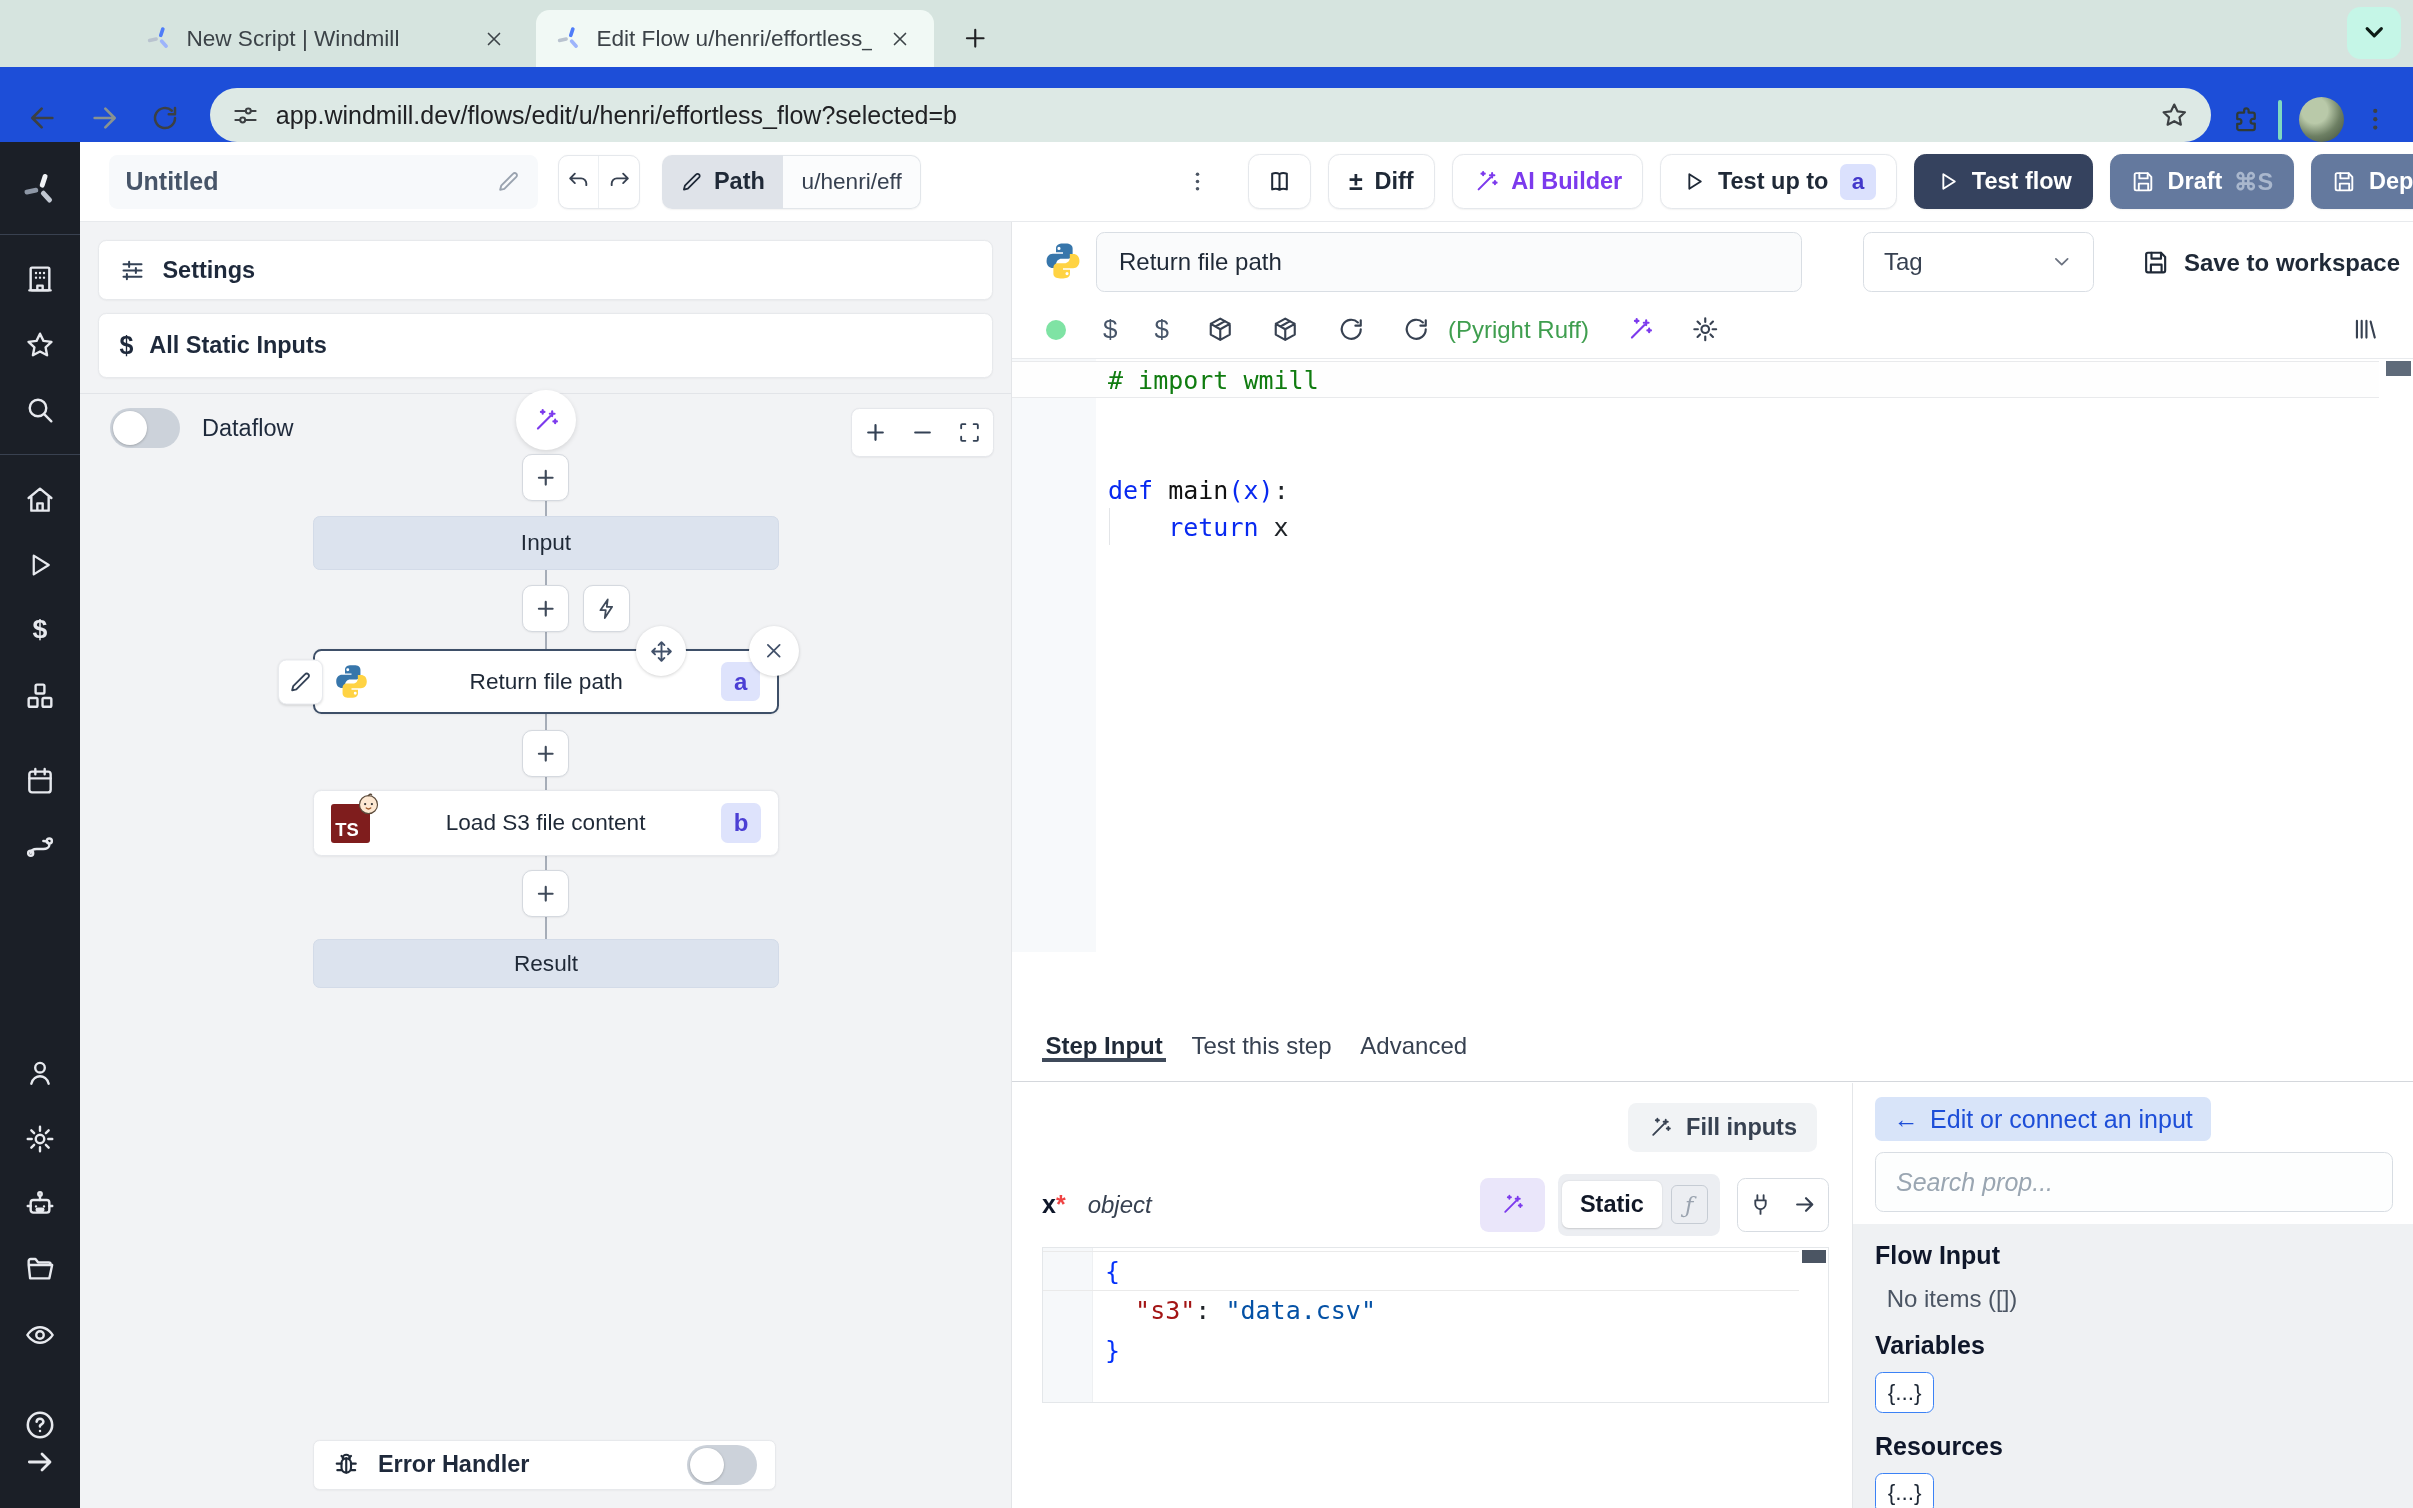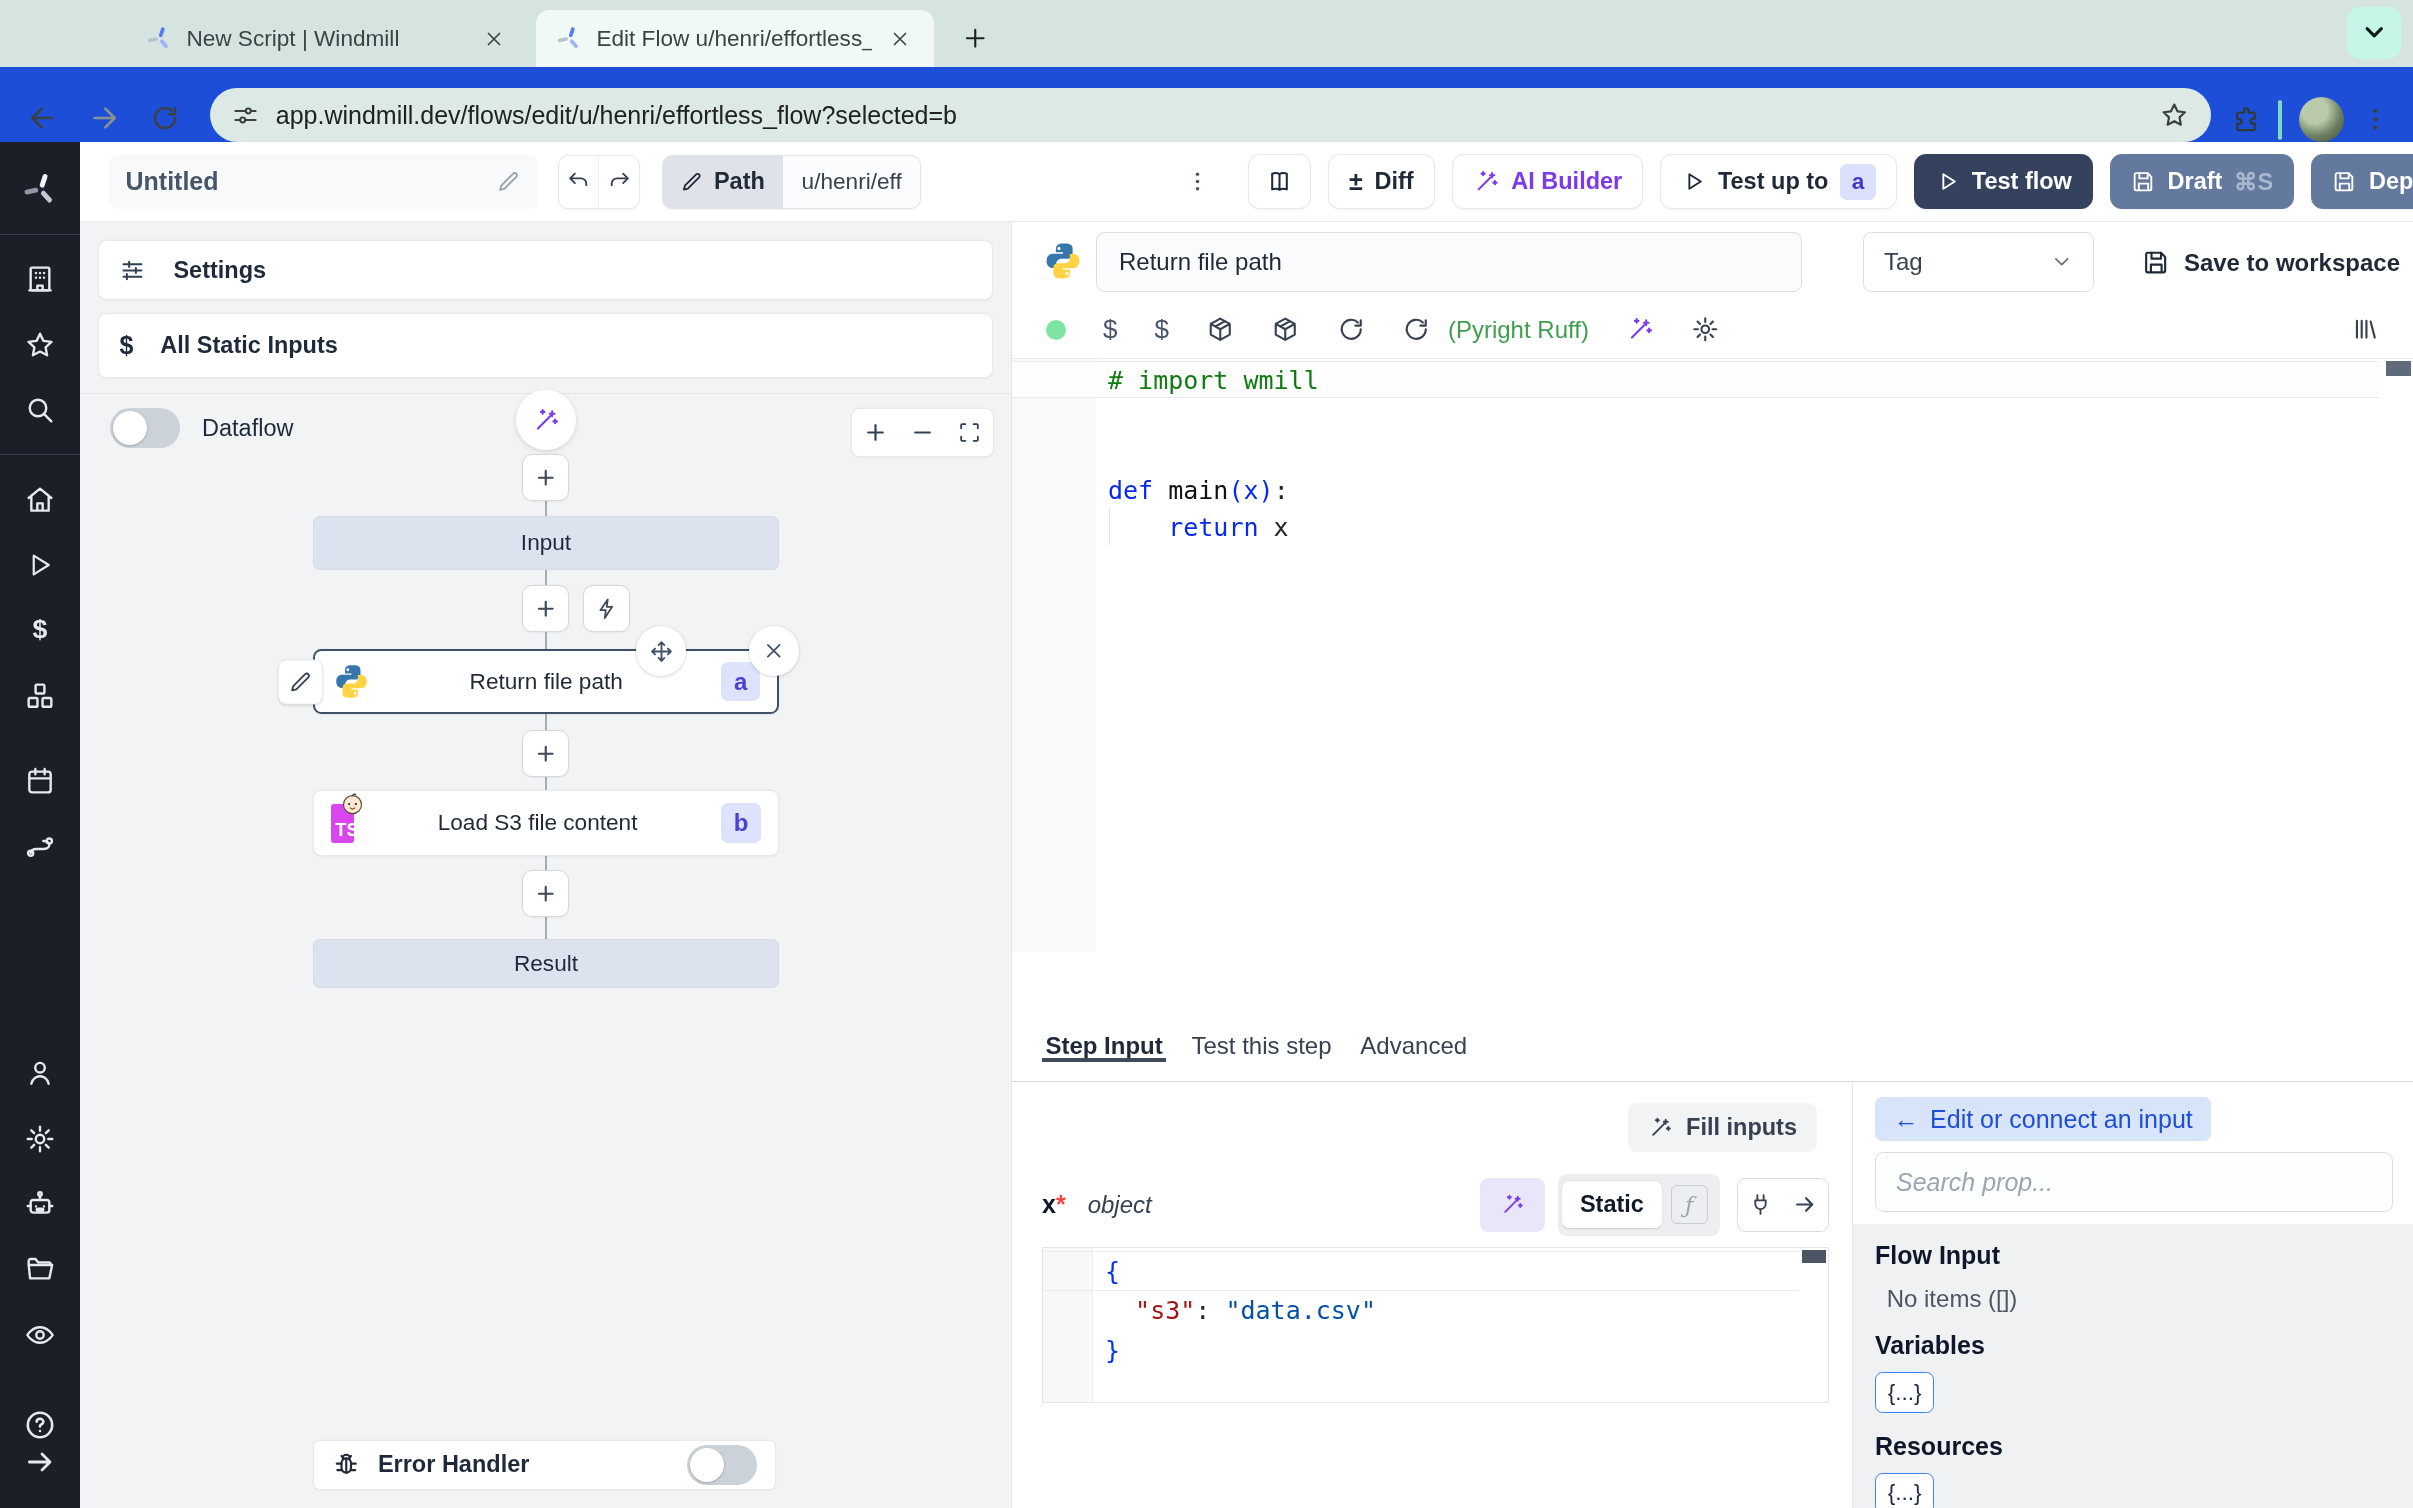--- a/index.html
+++ b/index.html
@@ -50,41 +50,41 @@
   .tbtn{height:55px;display:flex;align-items:center;gap:11.7px;padding:0 20px;border:0.8px solid #e5e8ec;border-radius:11.7px;background:#fff;font-size:23.5px;font-weight:bold;color:#1f2937;box-shadow:0 0.8px 1.7px rgba(0,0,0,.05);white-space:nowrap;}
   .tbtn.purple{color:#7c3aed;}
   .badge-a{background:#dbe1fd;color:#4338ca;font-weight:bold;font-size:22.6px;border-radius:6.7px;padding:5px 11.7px;}
   .tbtn.dark{background:#35425e;border-color:#35425e;color:#fff;}
   .tbtn.slate{background:#64799e;border-color:#64799e;color:#fff;}
   .tbtn .kbd{color:#a9b7cd;font-weight:bold;}
 
   
   .content{flex:1;display:flex;min-height:0;}
   .flowpanel{width:932px;background:#f2f3f5;position:relative;flex:none;border-right:1.7px solid #e3e5e8;}
-  .fcard{position:absolute;left:18.4px;right:18.4px;background:#fff;border:0.8px solid #e7e9ec;border-radius:8.4px;display:flex;align-items:center;gap:27px;padding:0 20px;font-size:23.5px;font-weight:bold;color:#1e293b;box-shadow:0 0.8px 1.7px rgba(0,0,0,.04);}
+  .fcard{position:absolute;left:18.4px;right:18.4px;background:#fff;border:0.8px solid #e7e9ec;border-radius:8.4px;display:flex;align-items:center;gap:16px;padding:0 20px;font-size:23.5px;font-weight:bold;color:#1e293b;box-shadow:0 0.8px 1.7px rgba(0,0,0,.04);}
   .fcard .dollar{font-size:25px;font-weight:bold;}
   .canvas-hr{position:absolute;top:171px;left:0;right:0;height:0.8px;background:#e2e4e8;}
   .dataflow{position:absolute;left:30px;top:186px;display:flex;align-items:center;gap:22px;}
   .toggle{width:70px;height:40px;border-radius:20px;background:#ccd2da;position:relative;flex:none;}
   .toggle .knob{position:absolute;left:3.4px;top:3.4px;width:34px;height:34px;border-radius:50%;background:#fff;box-shadow:0 0.8px 2.5px rgba(0,0,0,.25);}
   .dataflow .lbl{font-size:23.5px;color:#1e293b;}
   .wand-fab{position:absolute;left:436px;top:168px;width:60px;height:60px;border-radius:50%;background:#fff;box-shadow:0 1.7px 5px rgba(0,0,0,.12);display:flex;align-items:center;justify-content:center;color:#7c3aed;}
   .zoomcard{position:absolute;right:17px;top:186px;height:49px;display:flex;align-items:center;background:#fff;border:0.8px solid #e5e7eb;border-radius:8.4px;box-shadow:0 0.8px 1.7px rgba(0,0,0,.05);}
   .zoomcard .iconbtn{width:47px;height:47px;color:#334155;}
   .vline{position:absolute;left:465px;width:1.7px;background:#a6adb8;}
   .plusbtn{position:absolute;width:47px;height:47px;background:#fff;border:0.8px solid #d5d9df;border-radius:10px;display:flex;align-items:center;justify-content:center;color:#3f4a5a;box-shadow:0 0.8px 1.7px rgba(0,0,0,.06);}
   .node{position:absolute;left:233px;width:466px;height:54px;border-radius:6.7px;display:flex;align-items:center;justify-content:center;font-size:22.6px;color:#1f2937;}
   .node.io{background:#dce3ee;border:0.8px solid #d3dbe8;}
   .stepnode{position:absolute;left:233px;width:466px;background:#fff;border:0.8px solid #e6e8ec;border-radius:8.4px;display:flex;align-items:center;padding:0 17px;box-shadow:0 0.8px 2.5px rgba(0,0,0,.06);}
   .stepnode .steplbl{flex:1;text-align:center;font-size:22.6px;color:#1f2937;}
   .stepnode.selected{border:2.5px solid #3e4f68;}
   .sbadge{background:#dee3fc;color:#4b3fd4;font-weight:bold;font-size:24px;border-radius:6.7px;padding:5.9px 12.6px;flex:none;}
   .pencil-chip{position:absolute;left:-37px;top:50%;transform:translateY(-50%);width:45px;height:45px;background:#fff;border:0.8px solid #e8eaee;border-radius:8.4px;box-shadow:0 0.8px 2.5px rgba(0,0,0,.12);display:flex;align-items:center;justify-content:center;color:#334155;}
   .fab{position:absolute;width:50px;height:50px;border-radius:50%;background:#fff;box-shadow:0 0.8px 3.4px rgba(0,0,0,.18);display:flex;align-items:center;justify-content:center;color:#42516a;}
-  .ts-chip{position:relative;width:23px;height:39px;background:#d946ef;border-radius:3px;color:#fff;font-weight:bold;font-size:18.4px;display:flex;align-items:flex-end;justify-content:flex-start;padding:0 0 1.7px 4.2px;flex:none;}
+  .ts-chip{position:relative;width:39px;height:39px;background:#7f1d1d;border-radius:3px;color:#fff;font-weight:bold;font-size:18.4px;display:flex;align-items:flex-end;justify-content:flex-start;padding:0 0 1.7px 4.2px;flex:none;}
   .errorcard{position:absolute;left:233px;bottom:18.4px;width:463px;height:50px;background:#fff;border:0.8px solid #e7e9ec;border-radius:6.7px;display:flex;align-items:center;gap:17px;padding:0 18.4px;box-shadow:0 0.8px 1.7px rgba(0,0,0,.04);}
   .errorcard .elbl{flex:1;font-size:23.5px;font-weight:bold;color:#1e293b;}
 
   
   .rightpanel{flex:1;background:#fff;position:relative;min-width:0;}
   .steptop{position:absolute;left:0;right:0;top:0;height:79px;}
   .pylogo{position:absolute;left:30px;top:18.4px;}
   .summary{position:absolute;left:84px;top:10px;width:706px;height:60px;background:#fafbfc;border:0.8px solid #d9dee4;border-radius:8.4px;font-size:24px;color:#1f2937;padding:0 22px;font-family:"Liberation Sans",sans-serif;outline:none;}
   .tagsel{position:absolute;left:851px;top:10px;width:231px;height:60px;background:#fff;border:0.8px solid #d9dee4;border-radius:8.4px;display:flex;align-items:center;justify-content:space-between;padding:0 20px;font-size:24px;color:#374151;}
   .savews{position:absolute;left:1130px;top:17px;height:47px;display:flex;align-items:center;gap:13.4px;font-size:24px;font-weight:bold;color:#1f2937;}

